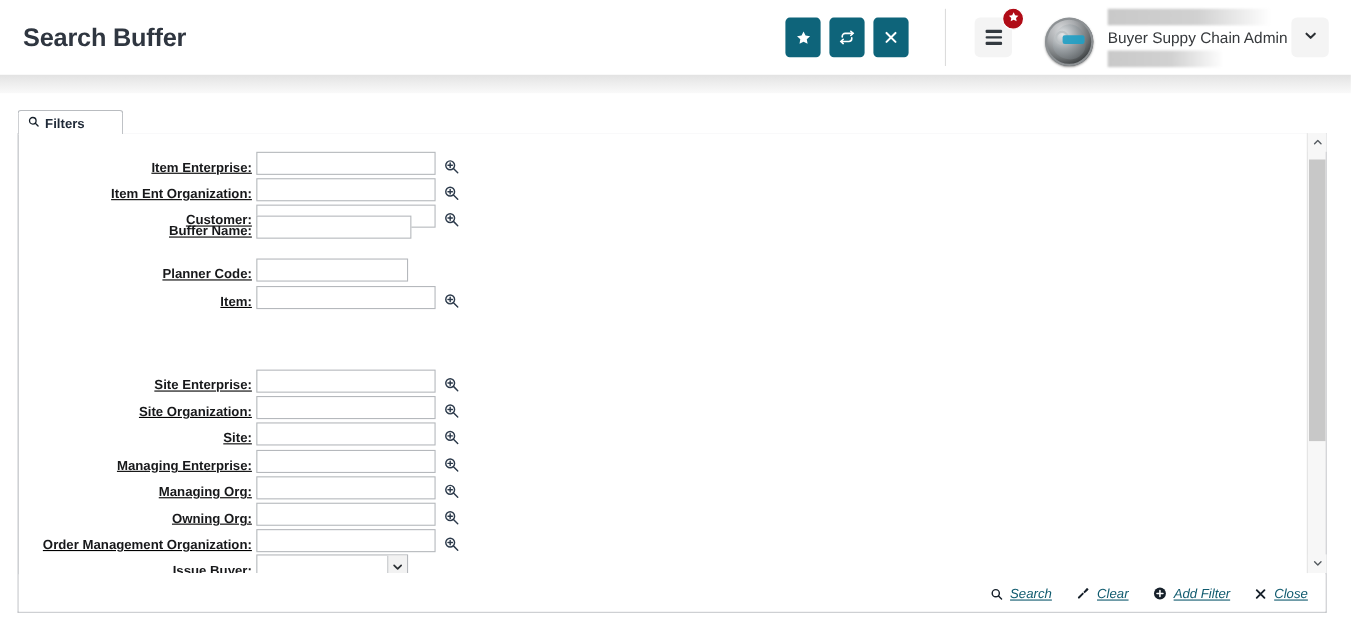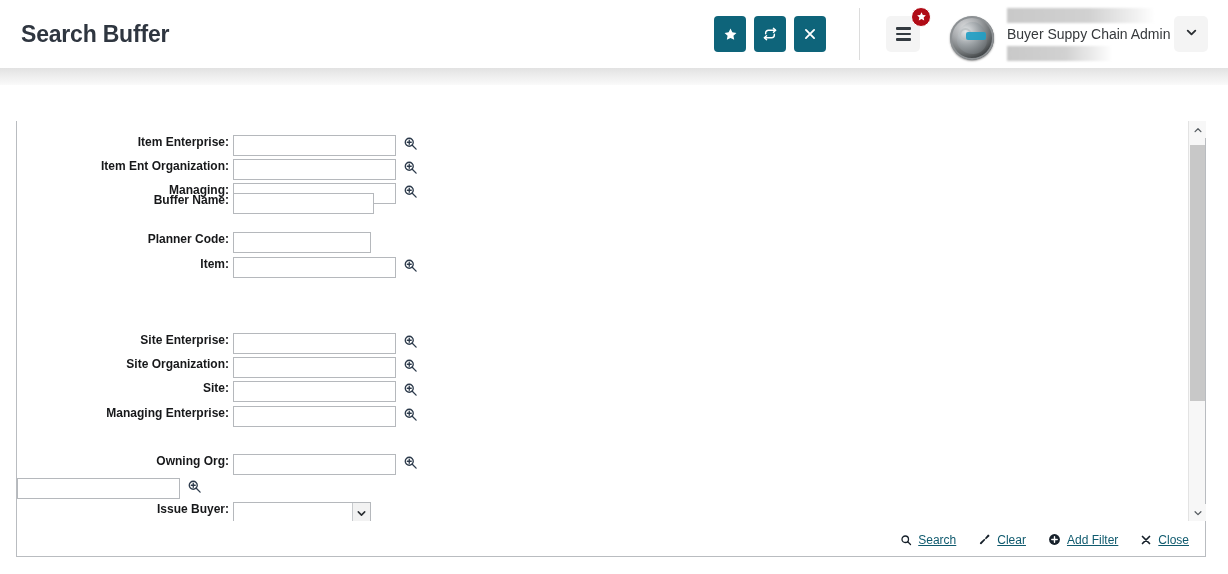--- a/index.html
+++ b/index.html
@@ -229,21 +229,22 @@
     left: 0; top: 0;
     width: 1166px; height: 400px;
     overflow: hidden;
   }
 
   .frow {
     position: absolute;
     left: 0;
     height: 24px;
     display: flex;
-    align-items: flex-start;
+    align-items: flex-end;
+    text-decoration: underline;
   }
   .flabel {
     width: 216px;
     text-align: right;
     padding-right: 4px;
     font-size: 12px;
     font-weight: bold;
     color: #17181a;
     white-space: nowrap;
   }
@@ -326,20 +327,21 @@
     border-top: 1px solid transparent;
   }
   .flink {
     display: flex;
     align-items: center;
     gap: 6px;
     font-size: 12px;
     color: #0f5a6e;
     text-decoration: none;
     cursor: pointer;
+    font-style: italic;
   }
   .flink .lbl { text-decoration: underline; }
   .flink .ico { display: flex; align-items: center; color: #16202a; }
 </style>
 </head>
 <body>
 
 <div class="app-header">
   <div class="page-title">Search Buffer</div>
 
@@ -405,20 +407,32 @@
       <svg width="13" height="13" viewBox="0 0 24 24" fill="none" stroke="#2b2f33" stroke-width="3.4" stroke-linecap="round" stroke-linejoin="round">
           <path d="M5 8.5l7 7 7-7"></path>
         </svg>
     </span>
   </button>
 </div>
 <div class="header-shadow"></div>
 
 <div class="content">
 
+  <div class="tabstrip">
+    <div class="tab">
+      <span>
+        <svg width="11" height="11" viewBox="0 0 24 24" fill="none" stroke="#16202a" stroke-width="2.6" stroke-linecap="round">
+            <circle cx="10.5" cy="10.5" r="6.5"></circle>
+            <path d="M15.5 15.5L21 21"></path>
+          </svg>
+      </span>
+      <span>Filters</span>
+    </div>
+    <div class="tab-rest"></div>
+  </div>
 
   <div class="panel">
 
     <div class="form-area" id="filters-form">
         <div class="frow" style="top: 14px;">
           <div class="flabel">Item Enterprise:</div>
           <input type="text" class="ftext w-wide" style="">
           <span class="lookup">
             <span style="display: flex; align-items: center;">
               <svg width="15" height="15" viewBox="0 0 24 24" fill="none" stroke="#2c3a4b" stroke-width="2.1" stroke-linecap="round">
@@ -436,21 +450,21 @@
             <span style="display: flex; align-items: center;">
               <svg width="15" height="15" viewBox="0 0 24 24" fill="none" stroke="#2c3a4b" stroke-width="2.1" stroke-linecap="round">
                 <circle cx="10" cy="10" r="6.4"></circle>
                 <path d="M14.8 14.8L21 21"></path>
                 <path d="M10 6.8v6.4M6.8 10h6.4"></path>
               </svg>
             </span>
           </span>
         </div>
         <div class="frow" style="top: 62px;">
-          <div class="flabel">Managing:</div>
+          <div class="flabel">Customer:</div>
           <input type="text" class="ftext w-wide" style="">
           <span class="lookup">
             <span style="display: flex; align-items: center;">
               <svg width="15" height="15" viewBox="0 0 24 24" fill="none" stroke="#2c3a4b" stroke-width="2.1" stroke-linecap="round">
                 <circle cx="10" cy="10" r="6.4"></circle>
                 <path d="M14.8 14.8L21 21"></path>
                 <path d="M10 6.8v6.4M6.8 10h6.4"></path>
               </svg>
             </span>
           </span>
@@ -521,34 +535,48 @@
           <span class="lookup">
             <span style="display: flex; align-items: center;">
               <svg width="15" height="15" viewBox="0 0 24 24" fill="none" stroke="#2c3a4b" stroke-width="2.1" stroke-linecap="round">
                 <circle cx="10" cy="10" r="6.4"></circle>
                 <path d="M14.8 14.8L21 21"></path>
                 <path d="M10 6.8v6.4M6.8 10h6.4"></path>
               </svg>
             </span>
           </span>
         </div>
+        <div class="frow" style="top: 309px;">
+          <div class="flabel">Managing Org:</div>
+          <input type="text" class="ftext w-wide" style="">
+          <span class="lookup">
+            <span style="display: flex; align-items: center;">
+              <svg width="15" height="15" viewBox="0 0 24 24" fill="none" stroke="#2c3a4b" stroke-width="2.1" stroke-linecap="round">
+                <circle cx="10" cy="10" r="6.4"></circle>
+                <path d="M14.8 14.8L21 21"></path>
+                <path d="M10 6.8v6.4M6.8 10h6.4"></path>
+              </svg>
+            </span>
+          </span>
+        </div>
         <div class="frow" style="top: 333px;">
           <div class="flabel">Owning Org:</div>
           <input type="text" class="ftext w-wide" style="">
           <span class="lookup">
             <span style="display: flex; align-items: center;">
               <svg width="15" height="15" viewBox="0 0 24 24" fill="none" stroke="#2c3a4b" stroke-width="2.1" stroke-linecap="round">
                 <circle cx="10" cy="10" r="6.4"></circle>
                 <path d="M14.8 14.8L21 21"></path>
                 <path d="M10 6.8v6.4M6.8 10h6.4"></path>
               </svg>
             </span>
           </span>
         </div>
         <div class="frow" style="top: 357px;">
+          <div class="flabel">Order Management Organization:</div>
           <input type="text" class="ftext w-wide" style="">
           <span class="lookup">
             <span style="display: flex; align-items: center;">
               <svg width="15" height="15" viewBox="0 0 24 24" fill="none" stroke="#2c3a4b" stroke-width="2.1" stroke-linecap="round">
                 <circle cx="10" cy="10" r="6.4"></circle>
                 <path d="M14.8 14.8L21 21"></path>
                 <path d="M10 6.8v6.4M6.8 10h6.4"></path>
               </svg>
             </span>
           </span>

